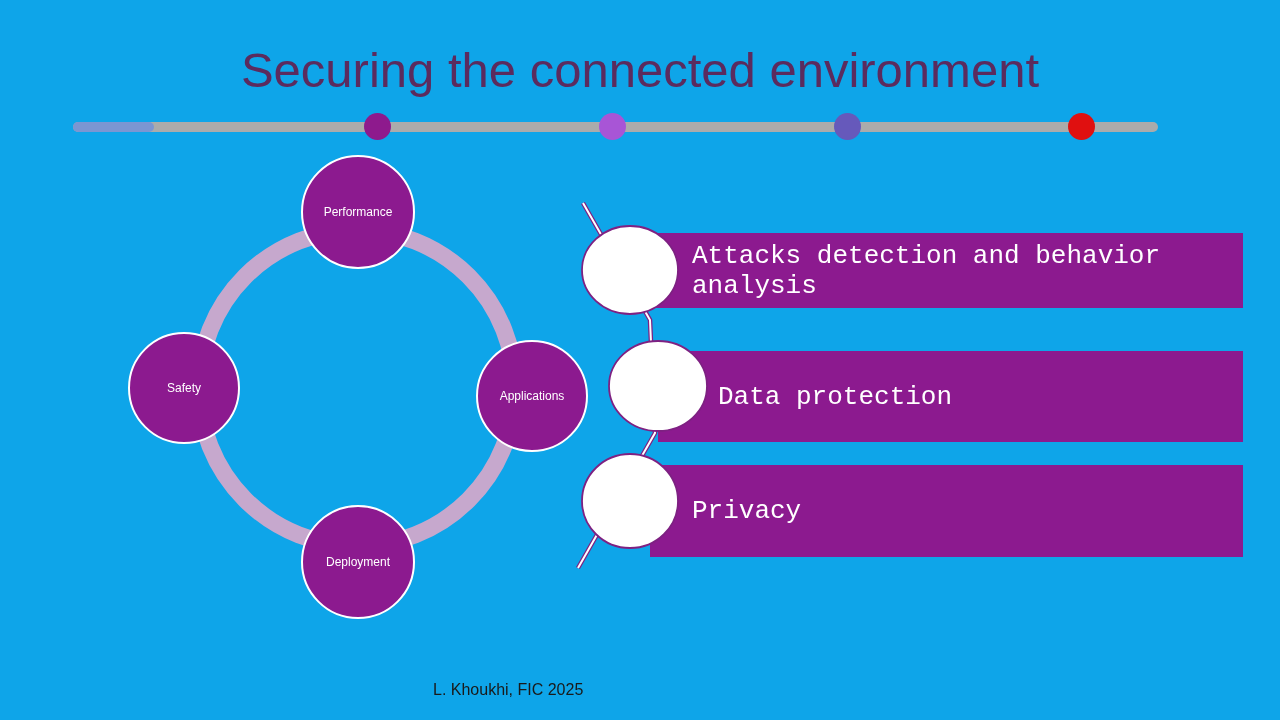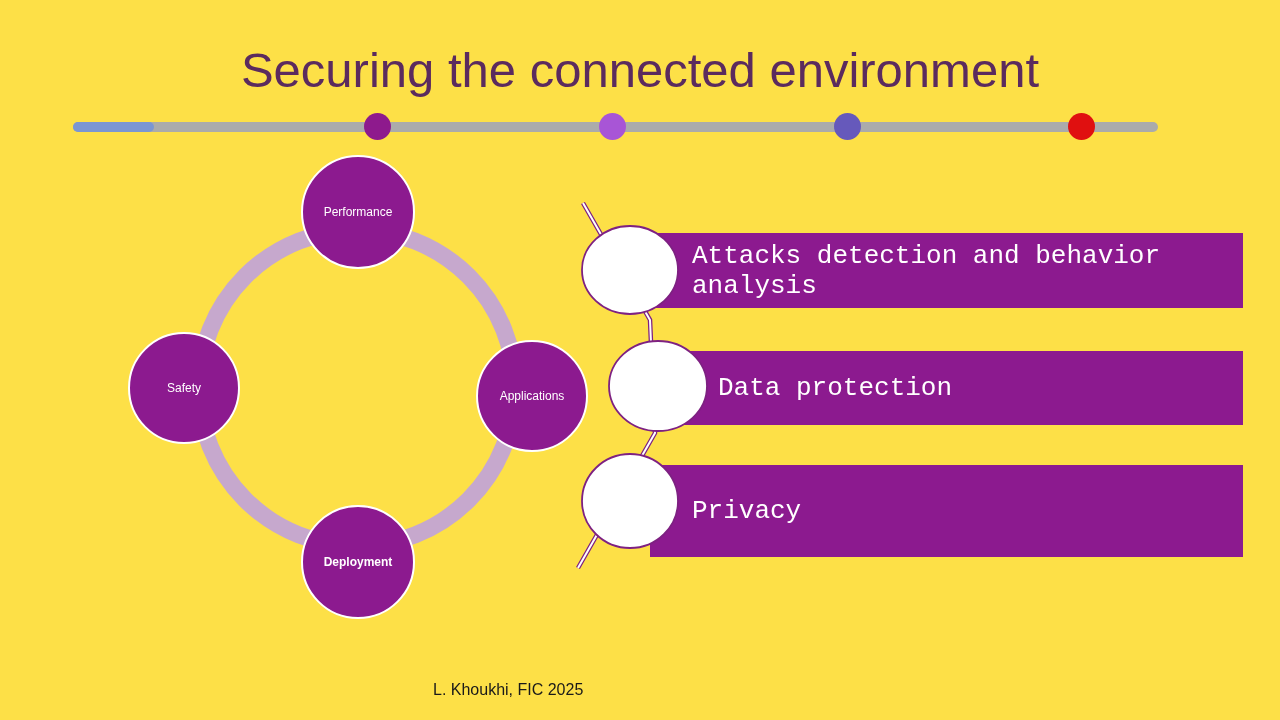--- a/index.html
+++ b/index.html
@@ -1,19 +1,19 @@
 <!DOCTYPE html>
 <html><head>
 <meta charset="utf-8">
 <style>
   * { margin: 0; padding: 0; box-sizing: border-box; }
   html, body { width: 1280px; height: 720px; background: #ffffff; overflow: hidden; }
   body { font-family: "Liberation Sans", sans-serif; position: relative; }
 
-  .slide { position: absolute; inset: 0; width: 1280px; height: 720px; background: #fde047; }
+  .slide { position: absolute; inset: 0; width: 1280px; height: 720px; background: #0ea5e9; }
 
   
   .title {
     position: absolute; left: 0; top: 42px; width: 1280px;
     text-align: center; font-size: 49px; font-weight: 400;
     letter-spacing: 0px; color: #5b2b5e;
   }
 
   
   .timeline-track {
@@ -37,36 +37,36 @@
     position: absolute; border-radius: 50%;
     display: flex; align-items: center; justify-content: center;
     color: #ffffff; text-align: center; z-index: 3;
   }
   .hub-center {
     left: 276px; top: 307px; width: 162px; height: 162px; font-size: 31px;
   }
   .satellite { font-size: 12px; border: 2px solid #ffffff; }
   .sat-top    { left: 301px; top: 155px; width: 114px; height: 114px; }
   .sat-right  { left: 476px; top: 340px; width: 112px; height: 112px; }
-  .sat-bottom { left: 301px; top: 505px; width: 114px; height: 114px; font-weight: bold; }
+  .sat-bottom { left: 301px; top: 505px; width: 114px; height: 114px; }
   .sat-left   { left: 128px; top: 332px; width: 112px; height: 112px; }
 
   
   .gfx {
     position: absolute; left: 0; top: 0; width: 1280px; height: 720px;
     z-index: 2; pointer-events: none;
   }
 
   
   .banner {
     position: absolute; display: flex; align-items: center;
     color: #ffffff; font-size: 26px; z-index: 1; font-family: Liberation Mono, monospace;
   }
   .banner-1 { left: 645px; top: 233px; width: 598px; height: 75px; padding-left: 47px; }
-  .banner-2 { left: 658px; top: 351px; width: 585px; height: 74px; padding-left: 60px; }
+  .banner-2 { left: 658px; top: 351px; width: 585px; height: 91px; padding-left: 60px; }
   .banner-3 { left: 650px; top: 465px; width: 593px; height: 92px; padding-left: 42px; }
 
   
   .footer {
     position: absolute; left: 433px; top: 681px; font-size: 16px; color: #1a1a1a;
   }
 </style>
 </head>
 <body>
 

